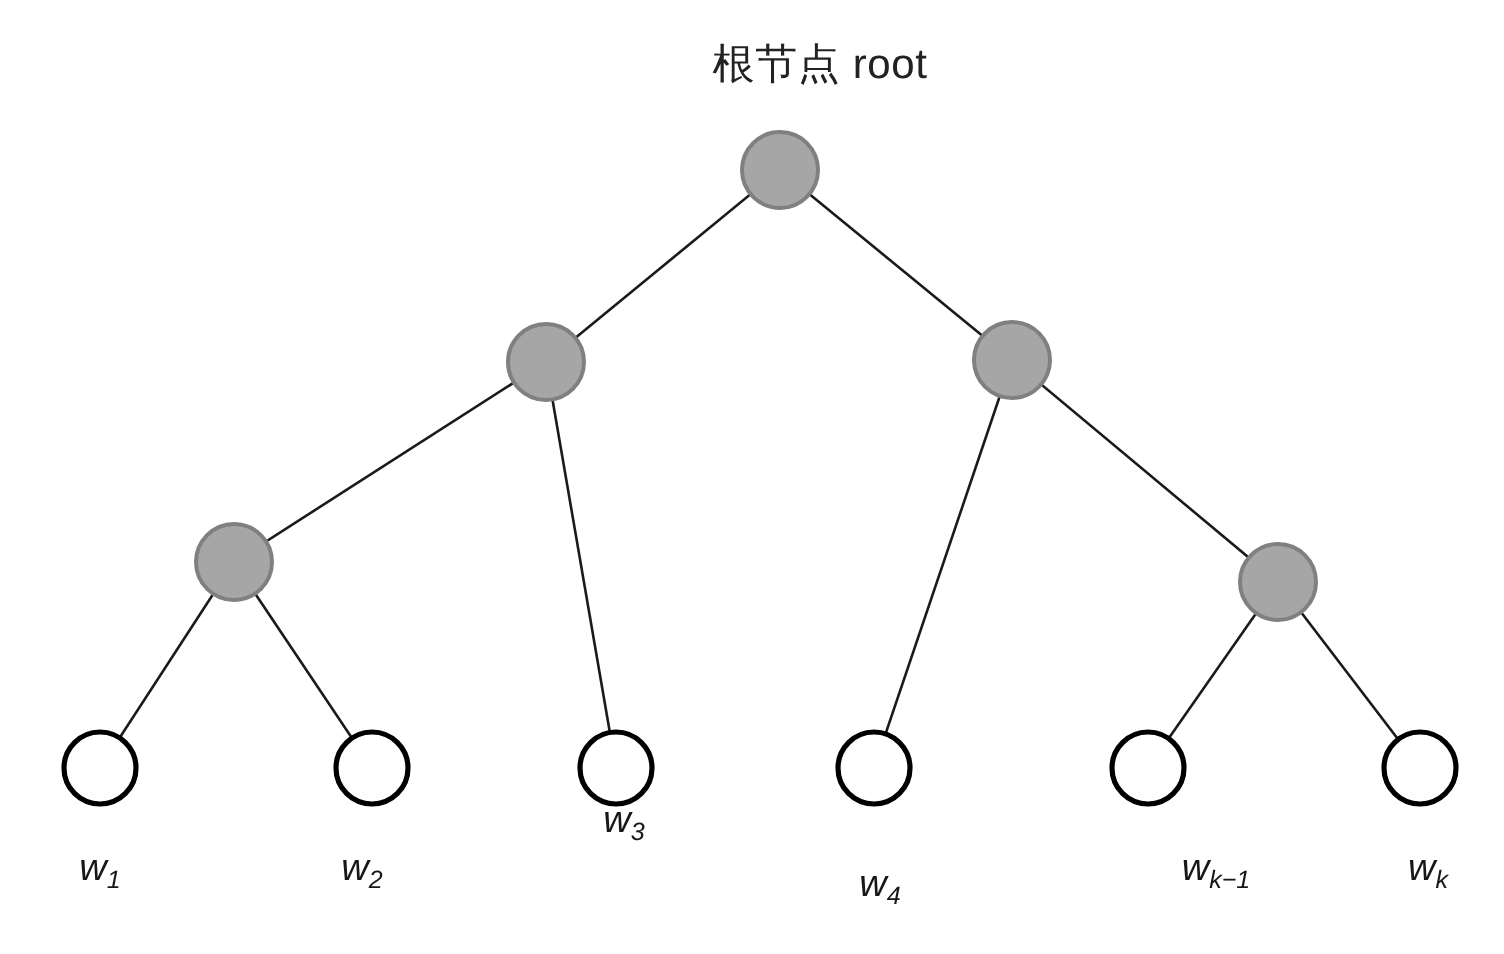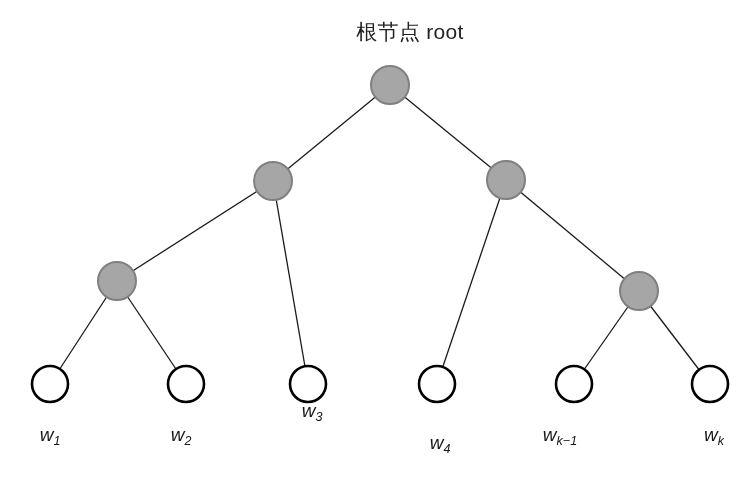--- a/index.html
+++ b/index.html
@@ -81,17 +81,17 @@
       </g>
   </svg>
 
   <div class="title-text" style="left: 410px; top: 18px; transform: translateX(-50%);">根节点 root</div>
 
   <div id="label-layer">
       <div class="leaf-label" style="left: 50px; top: 424px;"><span>w</span><sub>1</sub></div>
       <div class="leaf-label" style="left: 181px; top: 424px;"><span>w</span><sub>2</sub></div>
       <div class="leaf-label" style="left: 312px; top: 400px;"><span>w</span><sub>3</sub></div>
       <div class="leaf-label" style="left: 440px; top: 432px;"><span>w</span><sub>4</sub></div>
-      <div class="leaf-label" style="left: 560px; top: 424px;"><span>w</span><sub>k−1</sub></div>
+      <div class="leaf-label" style="left: 608px; top: 424px;"><span>w</span><sub>k−1</sub></div>
       <div class="leaf-label" style="left: 714px; top: 424px;"><span>w</span><sub>k</sub></div>
     </div>
 
 </div>
 
 </body></html>

